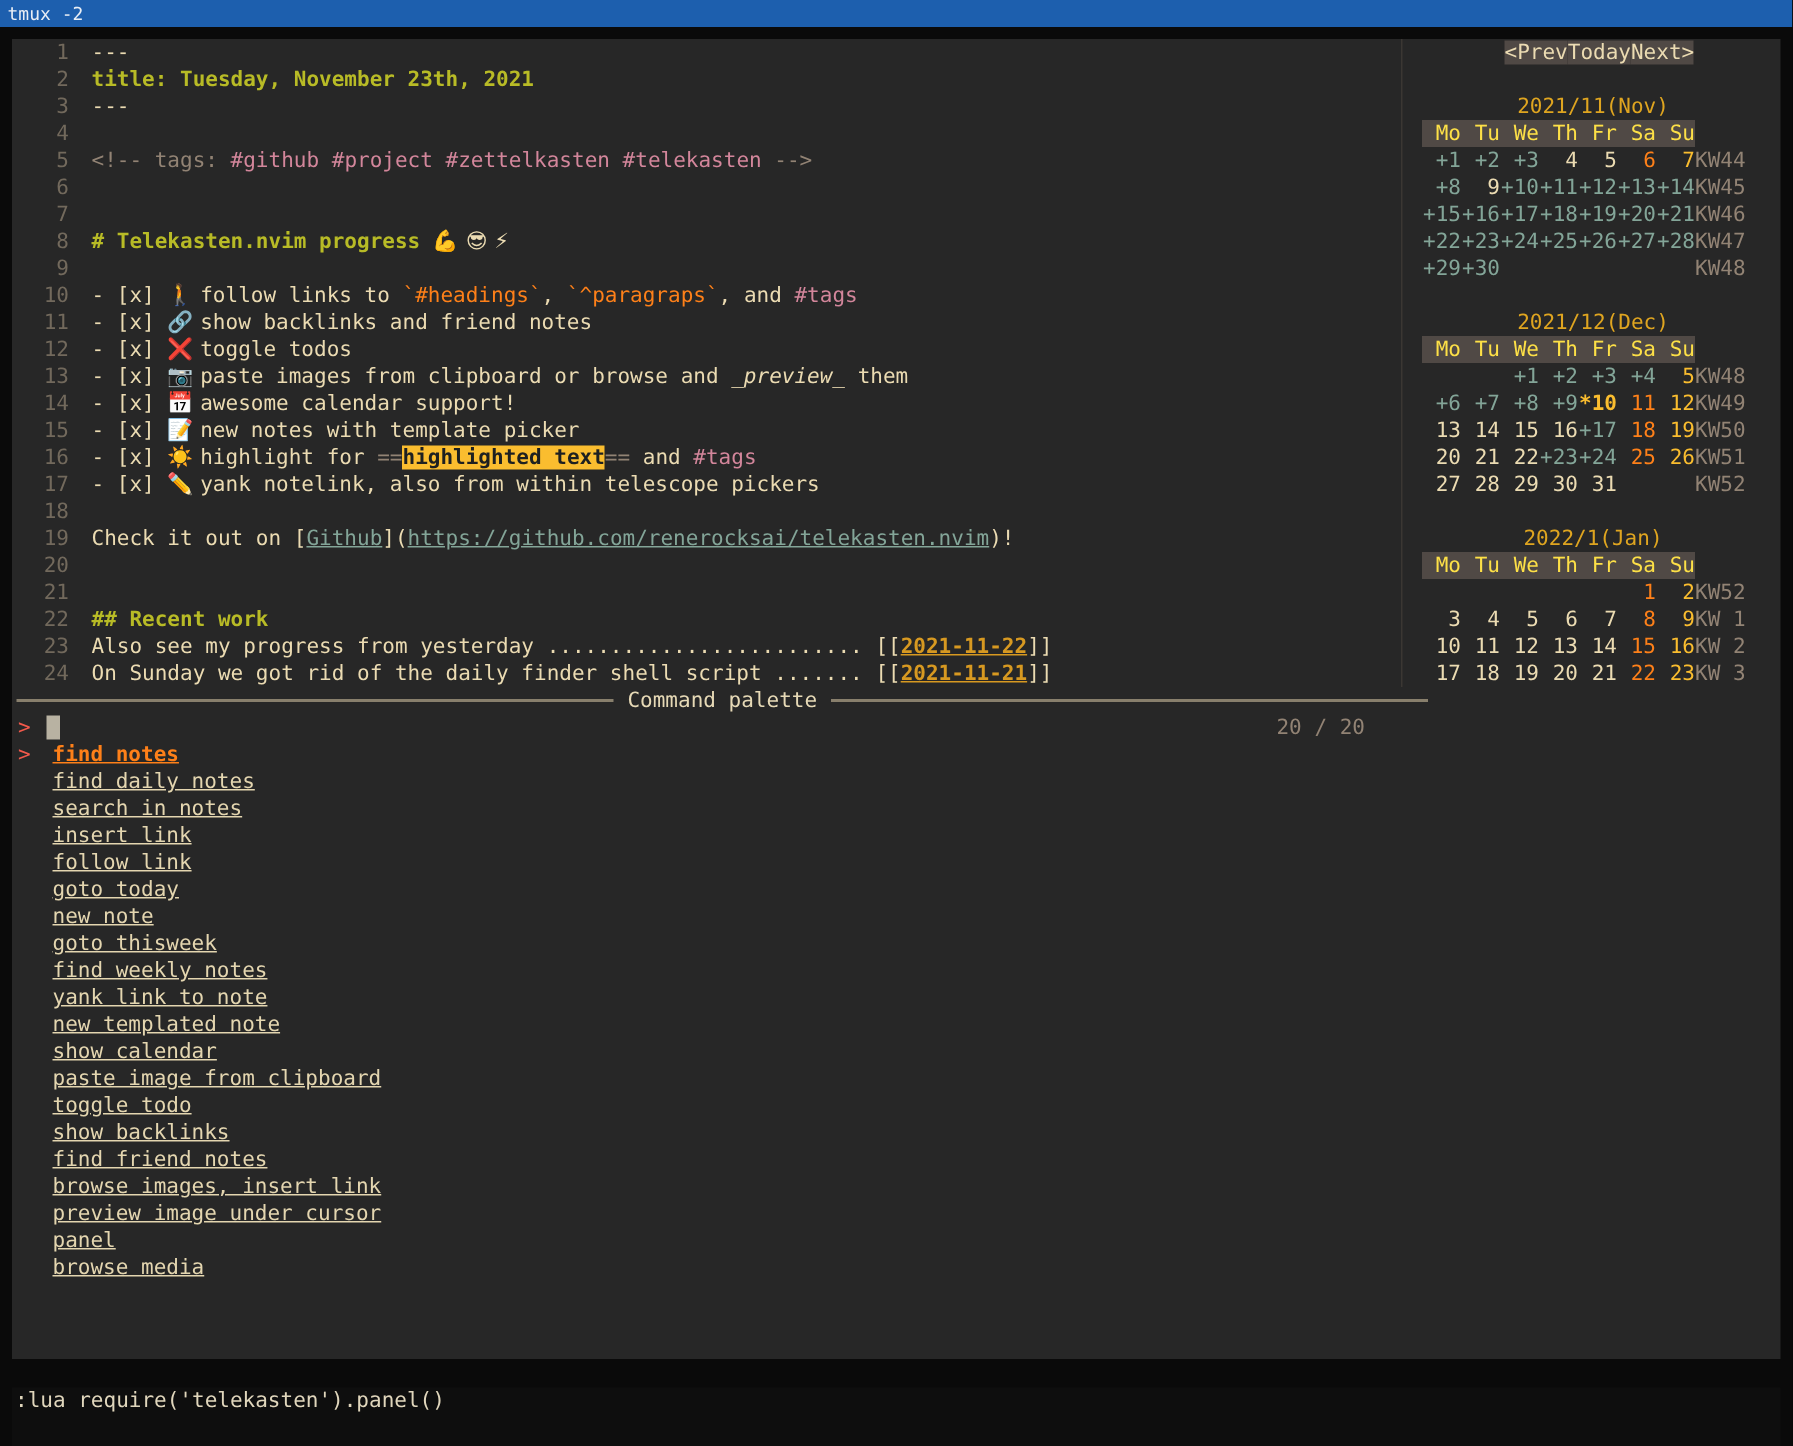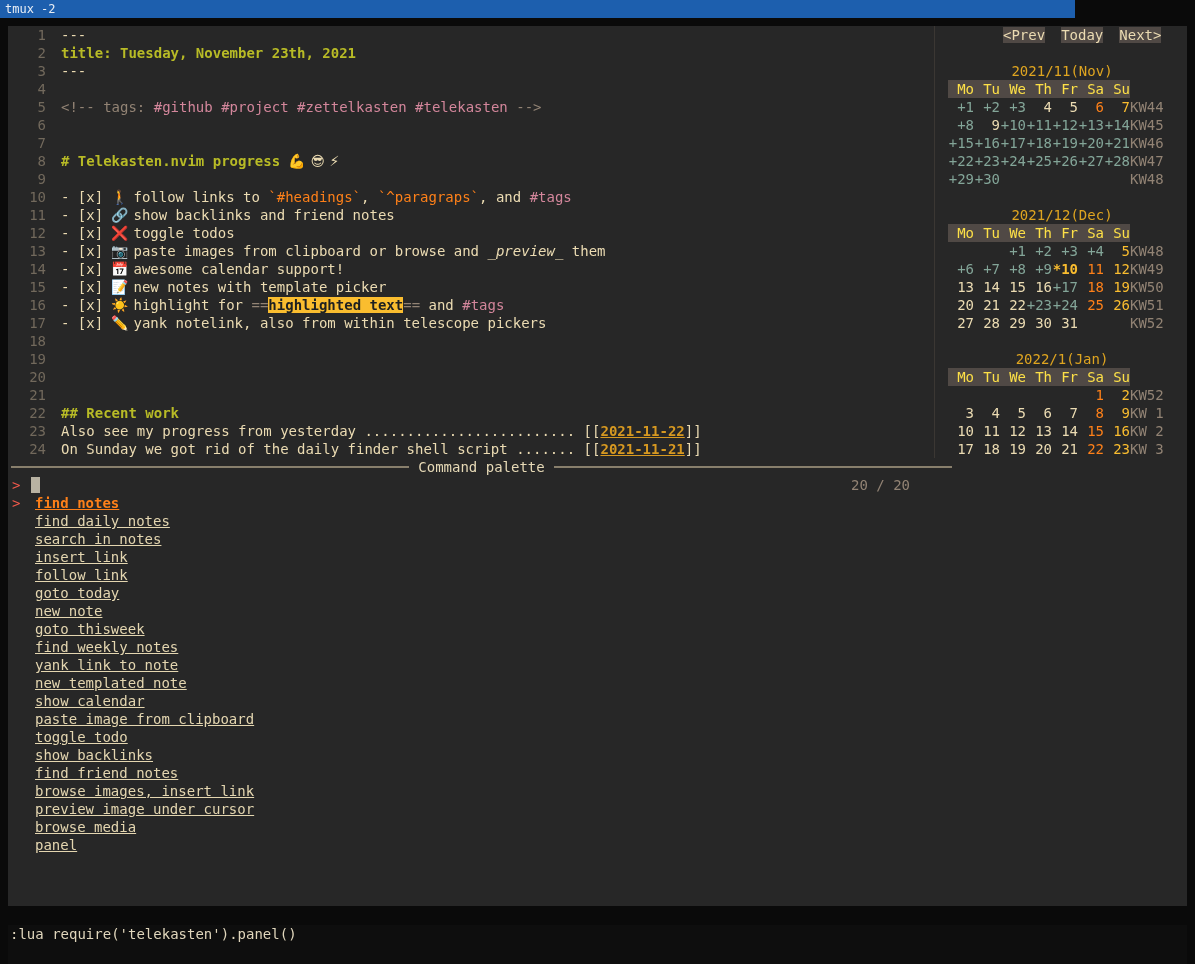--- a/index.html
+++ b/index.html
@@ -4,21 +4,21 @@
 <style>
   * { margin:0; padding:0; box-sizing:border-box; }
   html,body { background:#000; }
   .screen {
     position:relative; width:1195px; height:964px; overflow:hidden;
     background:#0a0a0a;
     font-family:"DejaVu Sans Mono", monospace;
     font-size:14px; line-height:18px; color:#ebdbb2;
   }
   .tmux-bar {
-    position:absolute; left:0; top:0; width:1075px; height:18px;
+    position:absolute; left:0; top:0; width:1195px; height:18px;
     background:#1d5fae; color:#e9eef5; font-size:12px; line-height:18px;
     padding-left:5px;
   }
   .workspace {
     position:absolute; left:8px; top:26px; width:1179px; height:880px;
     background:#272727; overflow:hidden;
   }
   
   .editor { position:absolute; left:0; top:0; width:925px; }
   .ed-row { height:18px; display:flex; white-space:pre; }
@@ -33,21 +33,21 @@
   .s-it    { color:#ebdbb2; font-style:italic; }
   .s-link  { color:#83a598; text-decoration:underline; }
   .s-url   { color:#83a598; text-decoration:underline; }
   .s-date  { color:#d79921; font-weight:bold; text-decoration:underline; }
   .s-em    { font-family:"DejaVu Sans", sans-serif; }
   .vsep { position:absolute; left:926px; top:0; width:1px; height:432px; background:#3b3733; }
   
   .calendar { position:absolute; left:940px; top:0; width:239px; }
   .cal-row { height:18px; white-space:pre; }
   .cal-btns { margin-left:55px; }
-  .cal-btn { background:#504945; color:#ebdbb2; margin-right:16px; }
+  .cal-btn { background:#504945; color:#ebdbb2; margin-right:0; }
   .cal-title { width:228px; text-align:center; color:#dfa520; }
   .cal-head { display:inline-block; background:#504945; }
   .cal-cell { display:inline-block; width:26px; text-align:right; white-space:pre; }
   .c-hd  { color:#fde047; }
   .c-fg  { color:#ebdbb2; }
   .c-lnk { color:#83a598; }
   .c-sat { color:#fe8019; }
   .c-sun { color:#fabd2f; }
   .c-today { color:#fabd2f; font-weight:bold; }
   .cal-kw { color:#928374; }
@@ -95,21 +95,21 @@
         <div class="ed-row"><span class="gutter">9</span><span class="ltext"></span></div>
         <div class="ed-row"><span class="gutter">10</span><span class="ltext"><span class="s-fg">- [x] </span><span class="s-em">🚶 </span><span class="s-fg">follow links to </span><span class="s-code">`#headings`</span><span class="s-fg">, </span><span class="s-code">`^paragraps`</span><span class="s-fg">, and </span><span class="s-purple">#tags</span></span></div>
         <div class="ed-row"><span class="gutter">11</span><span class="ltext"><span class="s-fg">- [x] </span><span class="s-em">🔗 </span><span class="s-fg">show backlinks and friend notes</span></span></div>
         <div class="ed-row"><span class="gutter">12</span><span class="ltext"><span class="s-fg">- [x] </span><span class="s-em">❌ </span><span class="s-fg">toggle todos</span></span></div>
         <div class="ed-row"><span class="gutter">13</span><span class="ltext"><span class="s-fg">- [x] </span><span class="s-em">📷 </span><span class="s-fg">paste images from clipboard or browse and </span><span class="s-it">_preview_</span><span class="s-fg"> them</span></span></div>
         <div class="ed-row"><span class="gutter">14</span><span class="ltext"><span class="s-fg">- [x] </span><span class="s-em">📅 </span><span class="s-fg">awesome calendar support!</span></span></div>
         <div class="ed-row"><span class="gutter">15</span><span class="ltext"><span class="s-fg">- [x] </span><span class="s-em">📝 </span><span class="s-fg">new notes with template picker</span></span></div>
         <div class="ed-row"><span class="gutter">16</span><span class="ltext"><span class="s-fg">- [x] </span><span class="s-em">☀️ </span><span class="s-fg">highlight for </span><span class="s-gray">==</span><span class="s-hl">highlighted text</span><span class="s-gray">==</span><span class="s-fg"> and </span><span class="s-purple">#tags</span></span></div>
         <div class="ed-row"><span class="gutter">17</span><span class="ltext"><span class="s-fg">- [x] </span><span class="s-em">✏️ </span><span class="s-fg">yank notelink, also from within telescope pickers</span></span></div>
         <div class="ed-row"><span class="gutter">18</span><span class="ltext"></span></div>
-        <div class="ed-row"><span class="gutter">19</span></div>
+        <div class="ed-row"><span class="gutter">19</span><span class="ltext"><span class="s-fg">Check it out on [</span><span class="s-link">Github</span><span class="s-fg">](</span><span class="s-url">https://github.com/renerocksai/telekasten.nvim</span><span class="s-fg">)!</span></span></div>
         <div class="ed-row"><span class="gutter">20</span><span class="ltext"></span></div>
         <div class="ed-row"><span class="gutter">21</span><span class="ltext"></span></div>
         <div class="ed-row"><span class="gutter">22</span><span class="ltext"><span class="s-green">## Recent work</span></span></div>
         <div class="ed-row"><span class="gutter">23</span><span class="ltext"><span class="s-fg">Also see my progress from yesterday </span><span class="s-fg">.........................</span><span class="s-fg"> [[</span><span class="s-date">2021-11-22</span><span class="s-fg">]]</span></span></div>
         <div class="ed-row"><span class="gutter">24</span><span class="ltext"><span class="s-fg">On Sunday we got rid of the daily finder shell script </span><span class="s-fg">....... </span><span class="s-fg">[[</span><span class="s-date">2021-11-21</span><span class="s-fg">]]</span></span></div>
       </div>
     <div class="vsep"></div>
     <div class="calendar" id="calendar">
         <div class="cal-row cal-btns"><span class="cal-btn">&lt;Prev</span><span class="cal-btn">Today</span><span class="cal-btn">Next&gt;</span></div>
         <div class="cal-row"></div>
@@ -160,22 +160,22 @@
           <div class="pal-item"><span class="pal-caret"></span><span class="pal-text">find weekly notes</span></div>
           <div class="pal-item"><span class="pal-caret"></span><span class="pal-text">yank link to note</span></div>
           <div class="pal-item"><span class="pal-caret"></span><span class="pal-text">new templated note</span></div>
           <div class="pal-item"><span class="pal-caret"></span><span class="pal-text">show calendar</span></div>
           <div class="pal-item"><span class="pal-caret"></span><span class="pal-text">paste image from clipboard</span></div>
           <div class="pal-item"><span class="pal-caret"></span><span class="pal-text">toggle todo</span></div>
           <div class="pal-item"><span class="pal-caret"></span><span class="pal-text">show backlinks</span></div>
           <div class="pal-item"><span class="pal-caret"></span><span class="pal-text">find friend notes</span></div>
           <div class="pal-item"><span class="pal-caret"></span><span class="pal-text">browse images, insert link</span></div>
           <div class="pal-item"><span class="pal-caret"></span><span class="pal-text">preview image under cursor</span></div>
+          <div class="pal-item"><span class="pal-caret"></span><span class="pal-text">panel</span></div>
           <div class="pal-item"><span class="pal-caret"></span><span class="pal-text">browse media</span></div>
-          <div class="pal-item"><span class="pal-caret"></span><span class="pal-text">panel</span></div>
         </div>
     </div>
 
   </div>
 
   <div class="cmdline">:lua require('telekasten').panel()</div>
 
   <div class="modeline">
     <span class="ml-mode">-- INSERT --</span>
     

